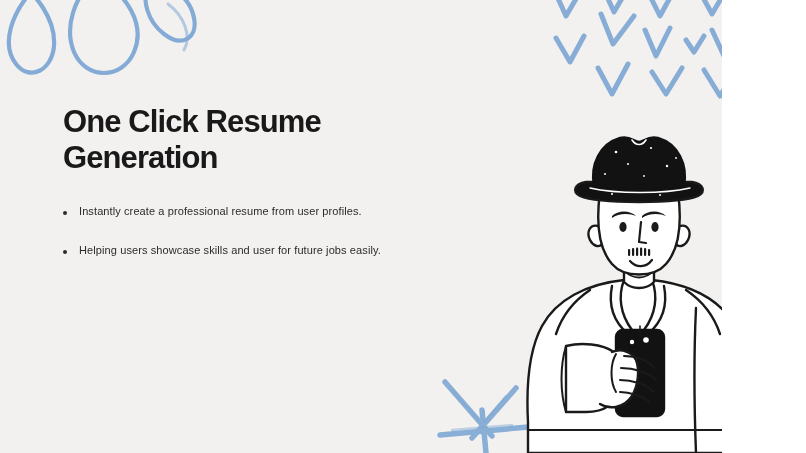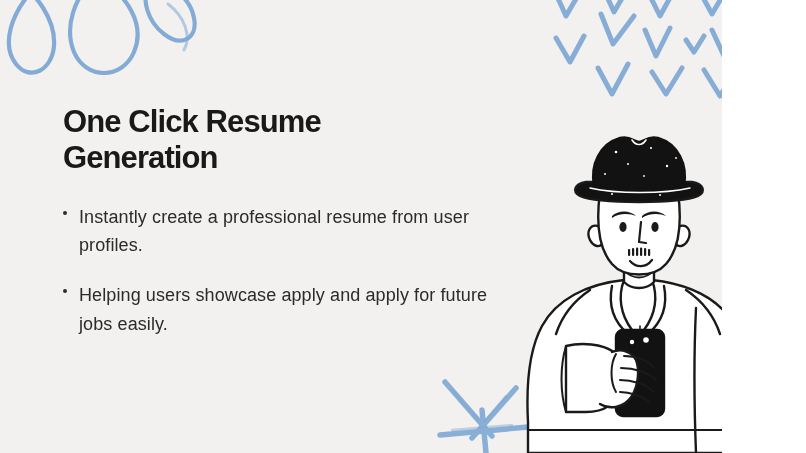--- a/index.html
+++ b/index.html
@@ -53,21 +53,21 @@
     list-style: none;
     margin: 0;
     padding: 0;
     margin-top: 26px;
   }
 
   .bullet-item {
     position: relative;
     padding-left: 16px;
     margin-bottom: 22px;
-    font-size: 18px;
+    font-size: 11px;
     line-height: 1.58;
     letter-spacing: 0.1px;
     color: #2b2b2b;
   }
   .bullet-item:last-child { margin-bottom: 0; }
 
   .bullet-marker {
     position: absolute;
     left: 0;
     top: 8px;
@@ -154,21 +154,21 @@
     <h1 id="page-title">One Click Resume
 Generation</h1>
 
     <ul id="bullet-list">
       <li class="bullet-item">
         <span class="bullet-marker"></span>
         <span>Instantly create a professional resume from user profiles.</span>
       </li>
       <li class="bullet-item">
         <span class="bullet-marker"></span>
-        <span>Helping users showcase apply and apply for future jobs easily.</span>
+        <span>Helping users showcase skills and user for future jobs easily.</span>
       </li>
     </ul>
 
   </div>
 
   <svg id="illustration" viewBox="0 0 290 323" xmlns="http://www.w3.org/2000/svg">
 
     <g fill="#ffffff" stroke="#1a1a1a" stroke-width="2.4" stroke-linecap="round" stroke-linejoin="round">
 
       <g>

